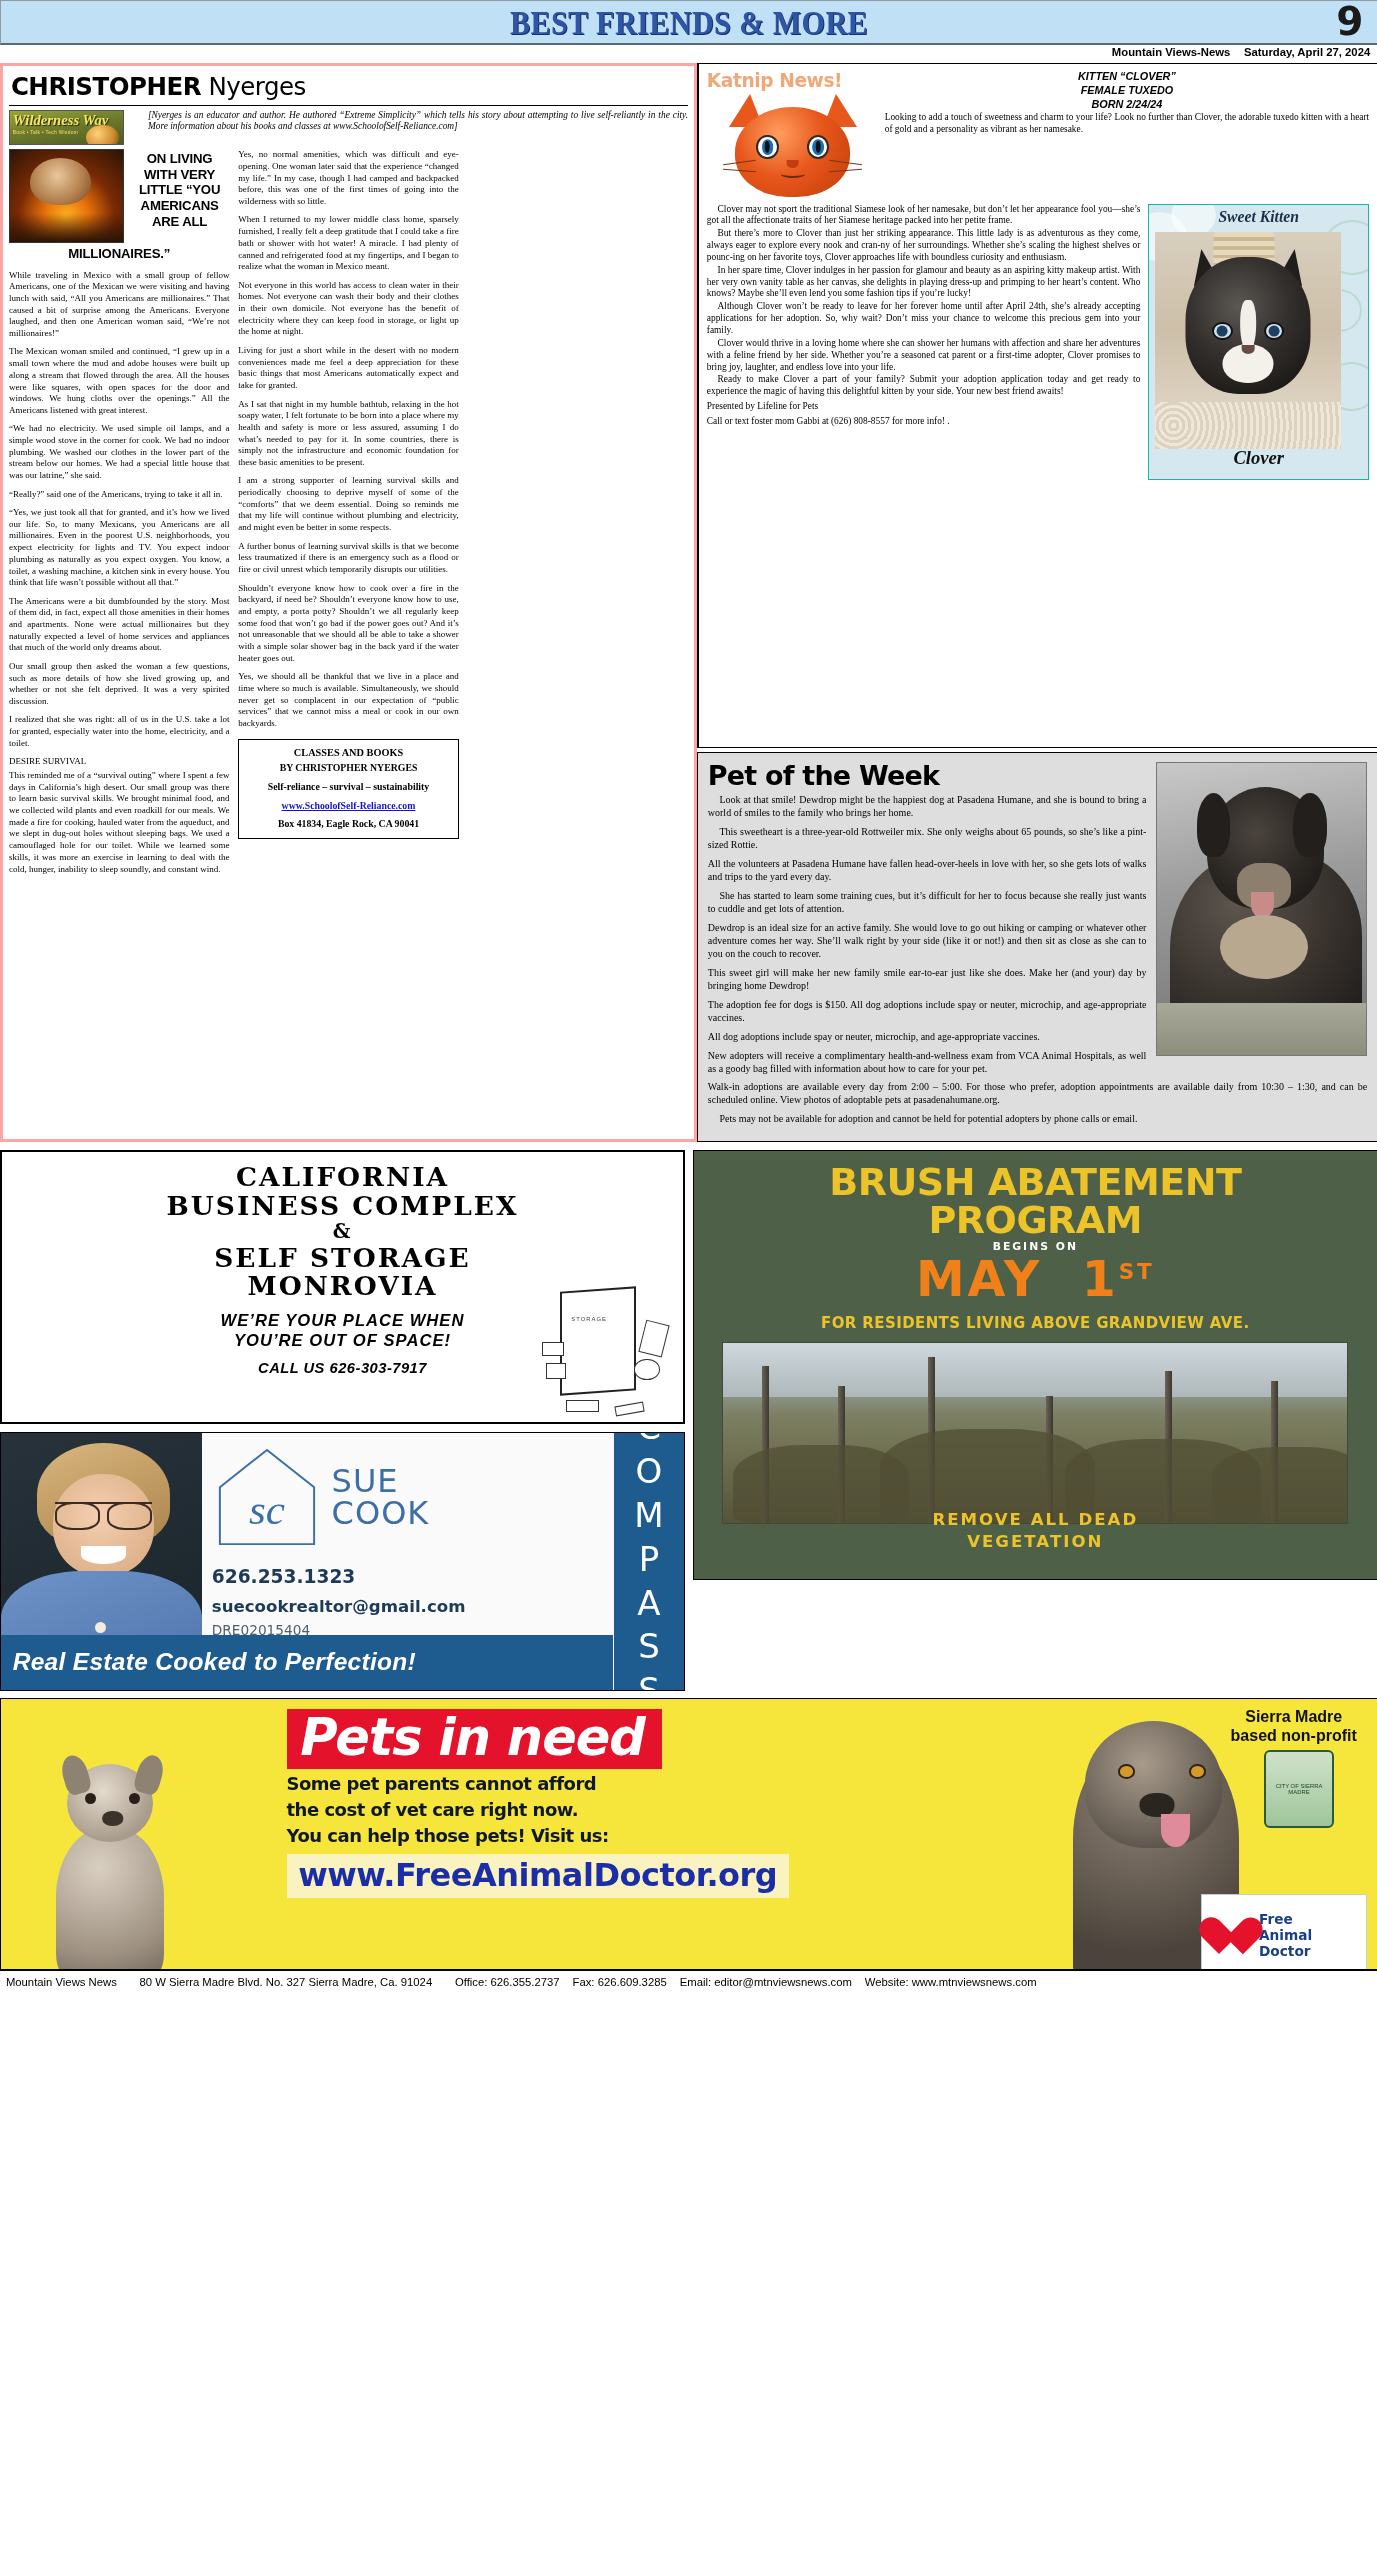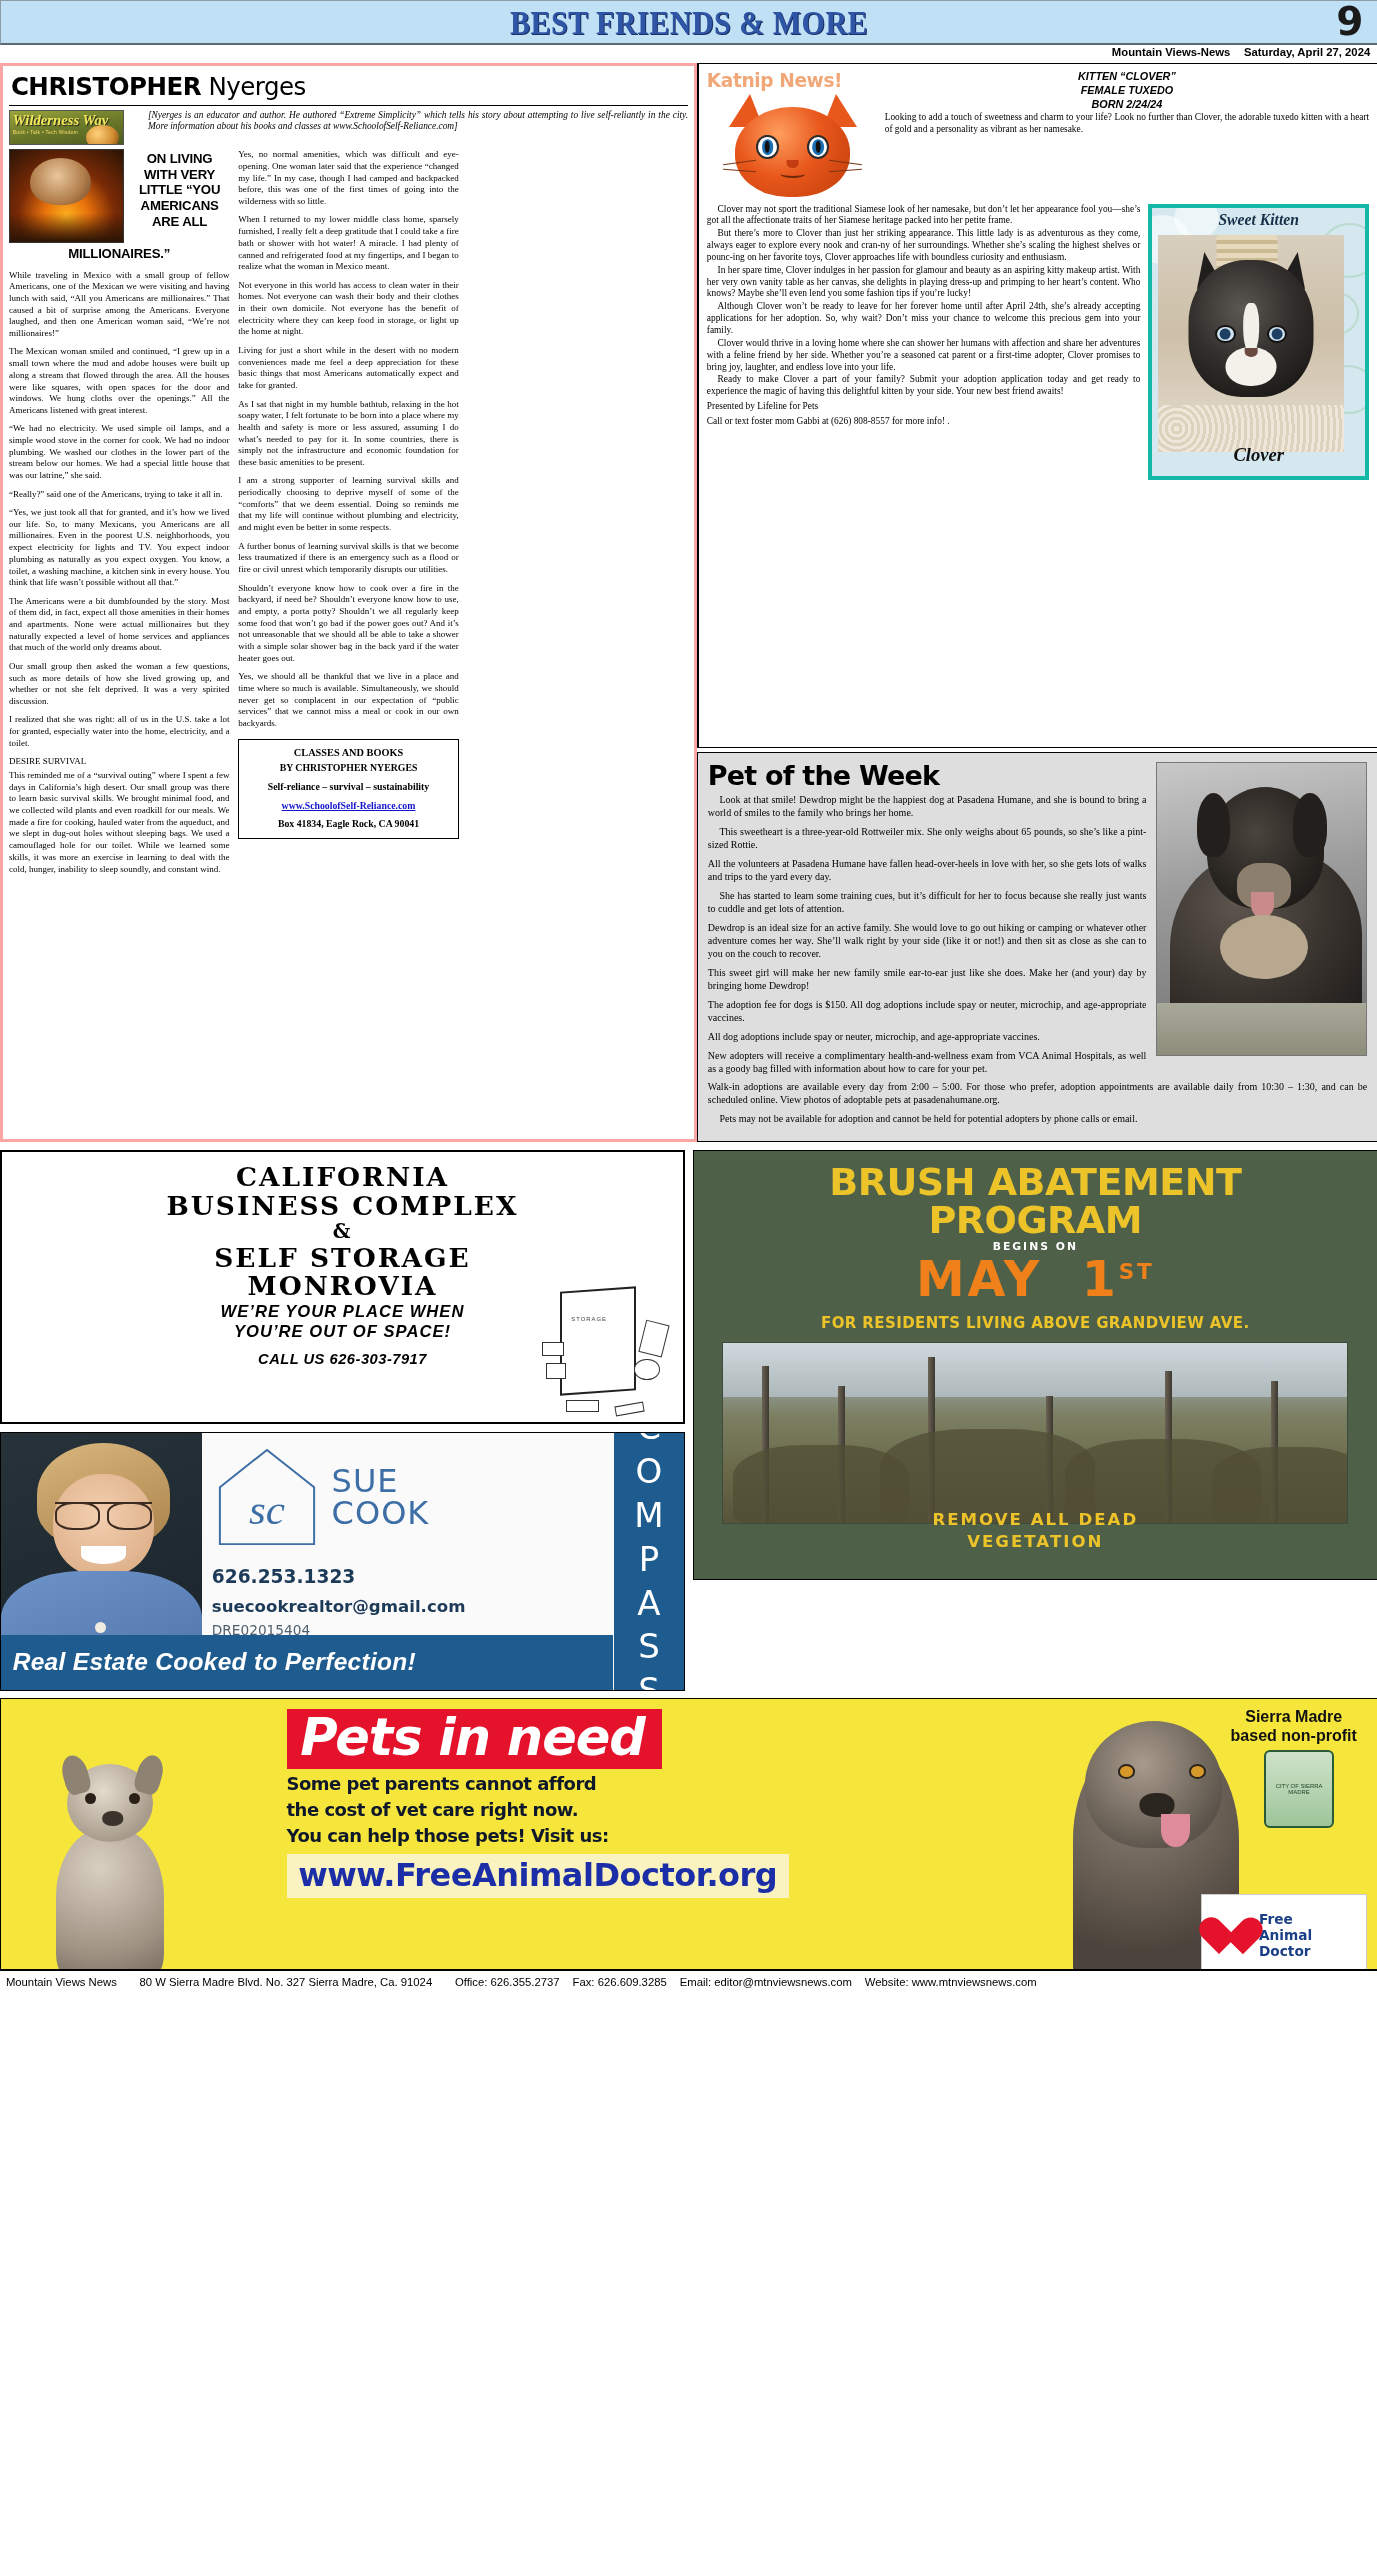--- a/index.html
+++ b/index.html
@@ -228,21 +228,21 @@
     font-size: 9.4px;
     line-height: 1.26;
     text-align: justify;
     margin-bottom: 1px;
   }
   .kat-p.ind { text-indent: 10.8px; }
 
   
   .kitten-card {
     width: 221px; height: 276px;
-    border: 4px solid #14b8a6;
+    border: 1px solid #14b8a6;
     background: #d6e8ef;
     position: relative;
     float: right;
     margin: 0 0 3.9px 7.8px;
     overflow: hidden;
   }
   .kitten-card .bub { position: absolute; border-radius: 50%; background: rgba(255,255,255,.55); }
   .kitten-card .bub2 { position: absolute; border-radius: 50%; border: 2.9px solid rgba(160,205,180,.5); }
   .kc-title {
     position: absolute; top: 3.9px; left: 0; right: 0; text-align: center;
@@ -376,21 +376,21 @@
     font-family: "DejaVu Serif", serif;
     font-weight: bold;
     text-align: center;
     letter-spacing: 2px;
     line-height: 1.08;
   }
   .cbc .t1 { font-size: 26.4px; }
   .cbc .t2 { font-size: 26.4px; }
   .cbc .amp { font-size: 19.6px; margin: 1px 0; }
   .cbc .t3 { font-size: 26.4px; }
-  .cbc .t4 { font-size: 26.4px; margin-bottom: 1px; }
+  .cbc .t4 { font-size: 26.4px; margin-bottom: 10px; }
   .cbc .s {
     font-family: "Liberation Sans", sans-serif;
     font-style: italic; font-weight: bold;
     text-align: center; font-size: 16.6px; line-height: 1.25;
     letter-spacing: 1px;
   }
   .cbc .call {
     font-family: "Liberation Sans", sans-serif;
     font-style: italic; font-weight: bold;
     text-align: center; font-size: 14.7px; margin-top: 7.8px; letter-spacing: 0.5px;

